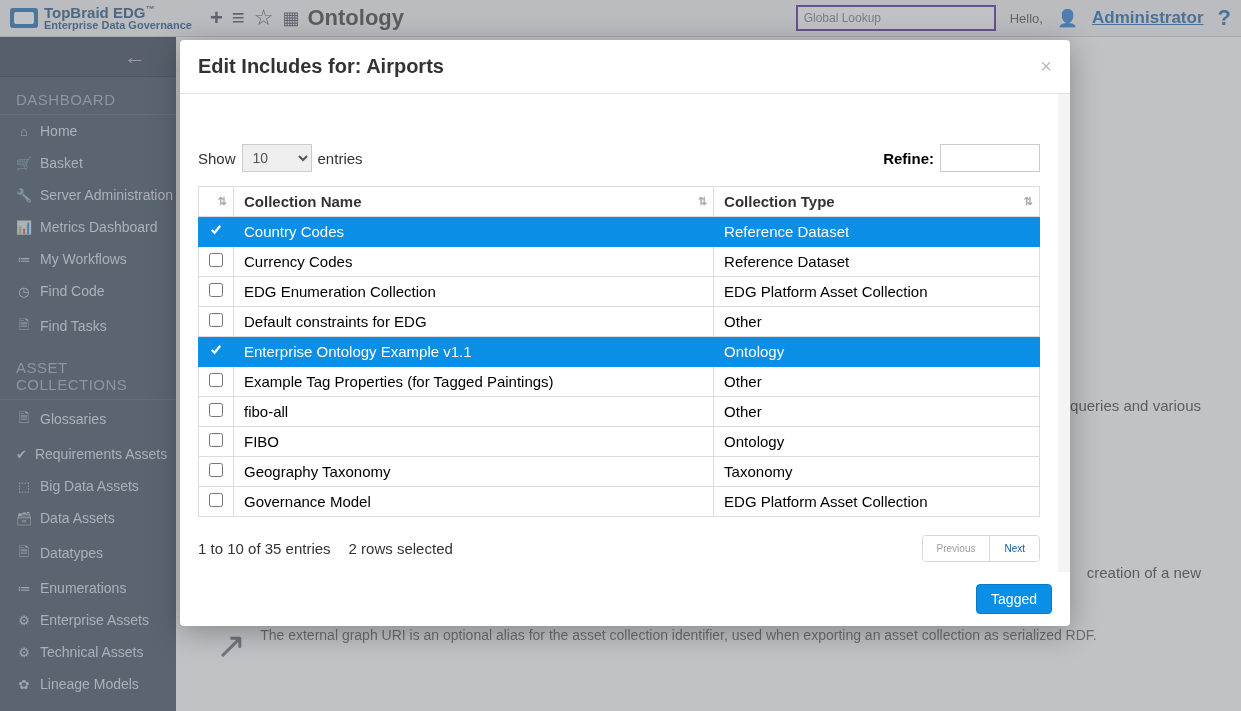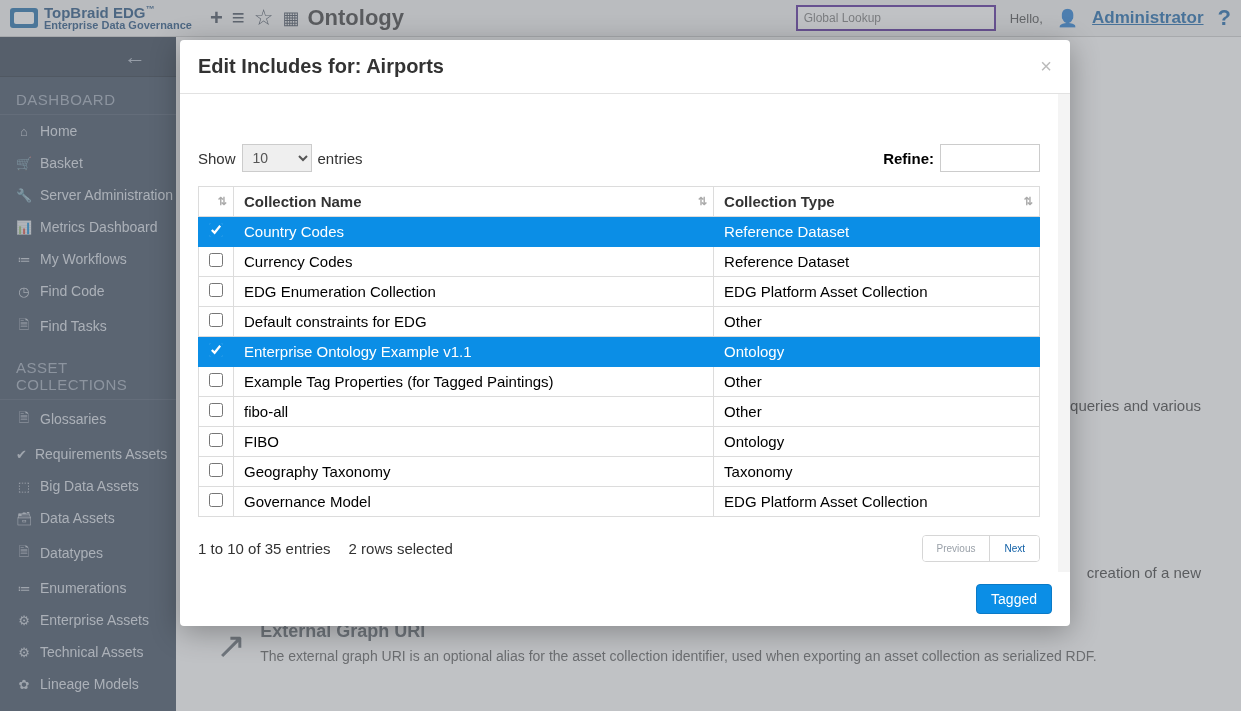--- a/index.html
+++ b/index.html
@@ -159,21 +159,20 @@
       </div>
     </div>
 </div>
 
 <div class="main">
   <div class="bg-text" style="text-align:right">QL queries and various</div>
   <div class="bg-text" style="text-align:right;margin-top:150px">creation of a new</div>
   <div class="ext-row" style="margin-top:40px">
     <div class="ext-icon">↗</div>
     <div>
-      <div class="ext-title">External Graph URI</div>
       <div class="ext-desc">The external graph URI is an optional alias for the asset collection identifier, used when exporting an asset collection as serialized RDF.</div>
     </div>
   </div>
 </div>
 
 <div class="overlay"></div>
 
 <div class="modal">
   <div class="modal-head">
     <div class="modal-title">Edit Includes for: Airports</div>

